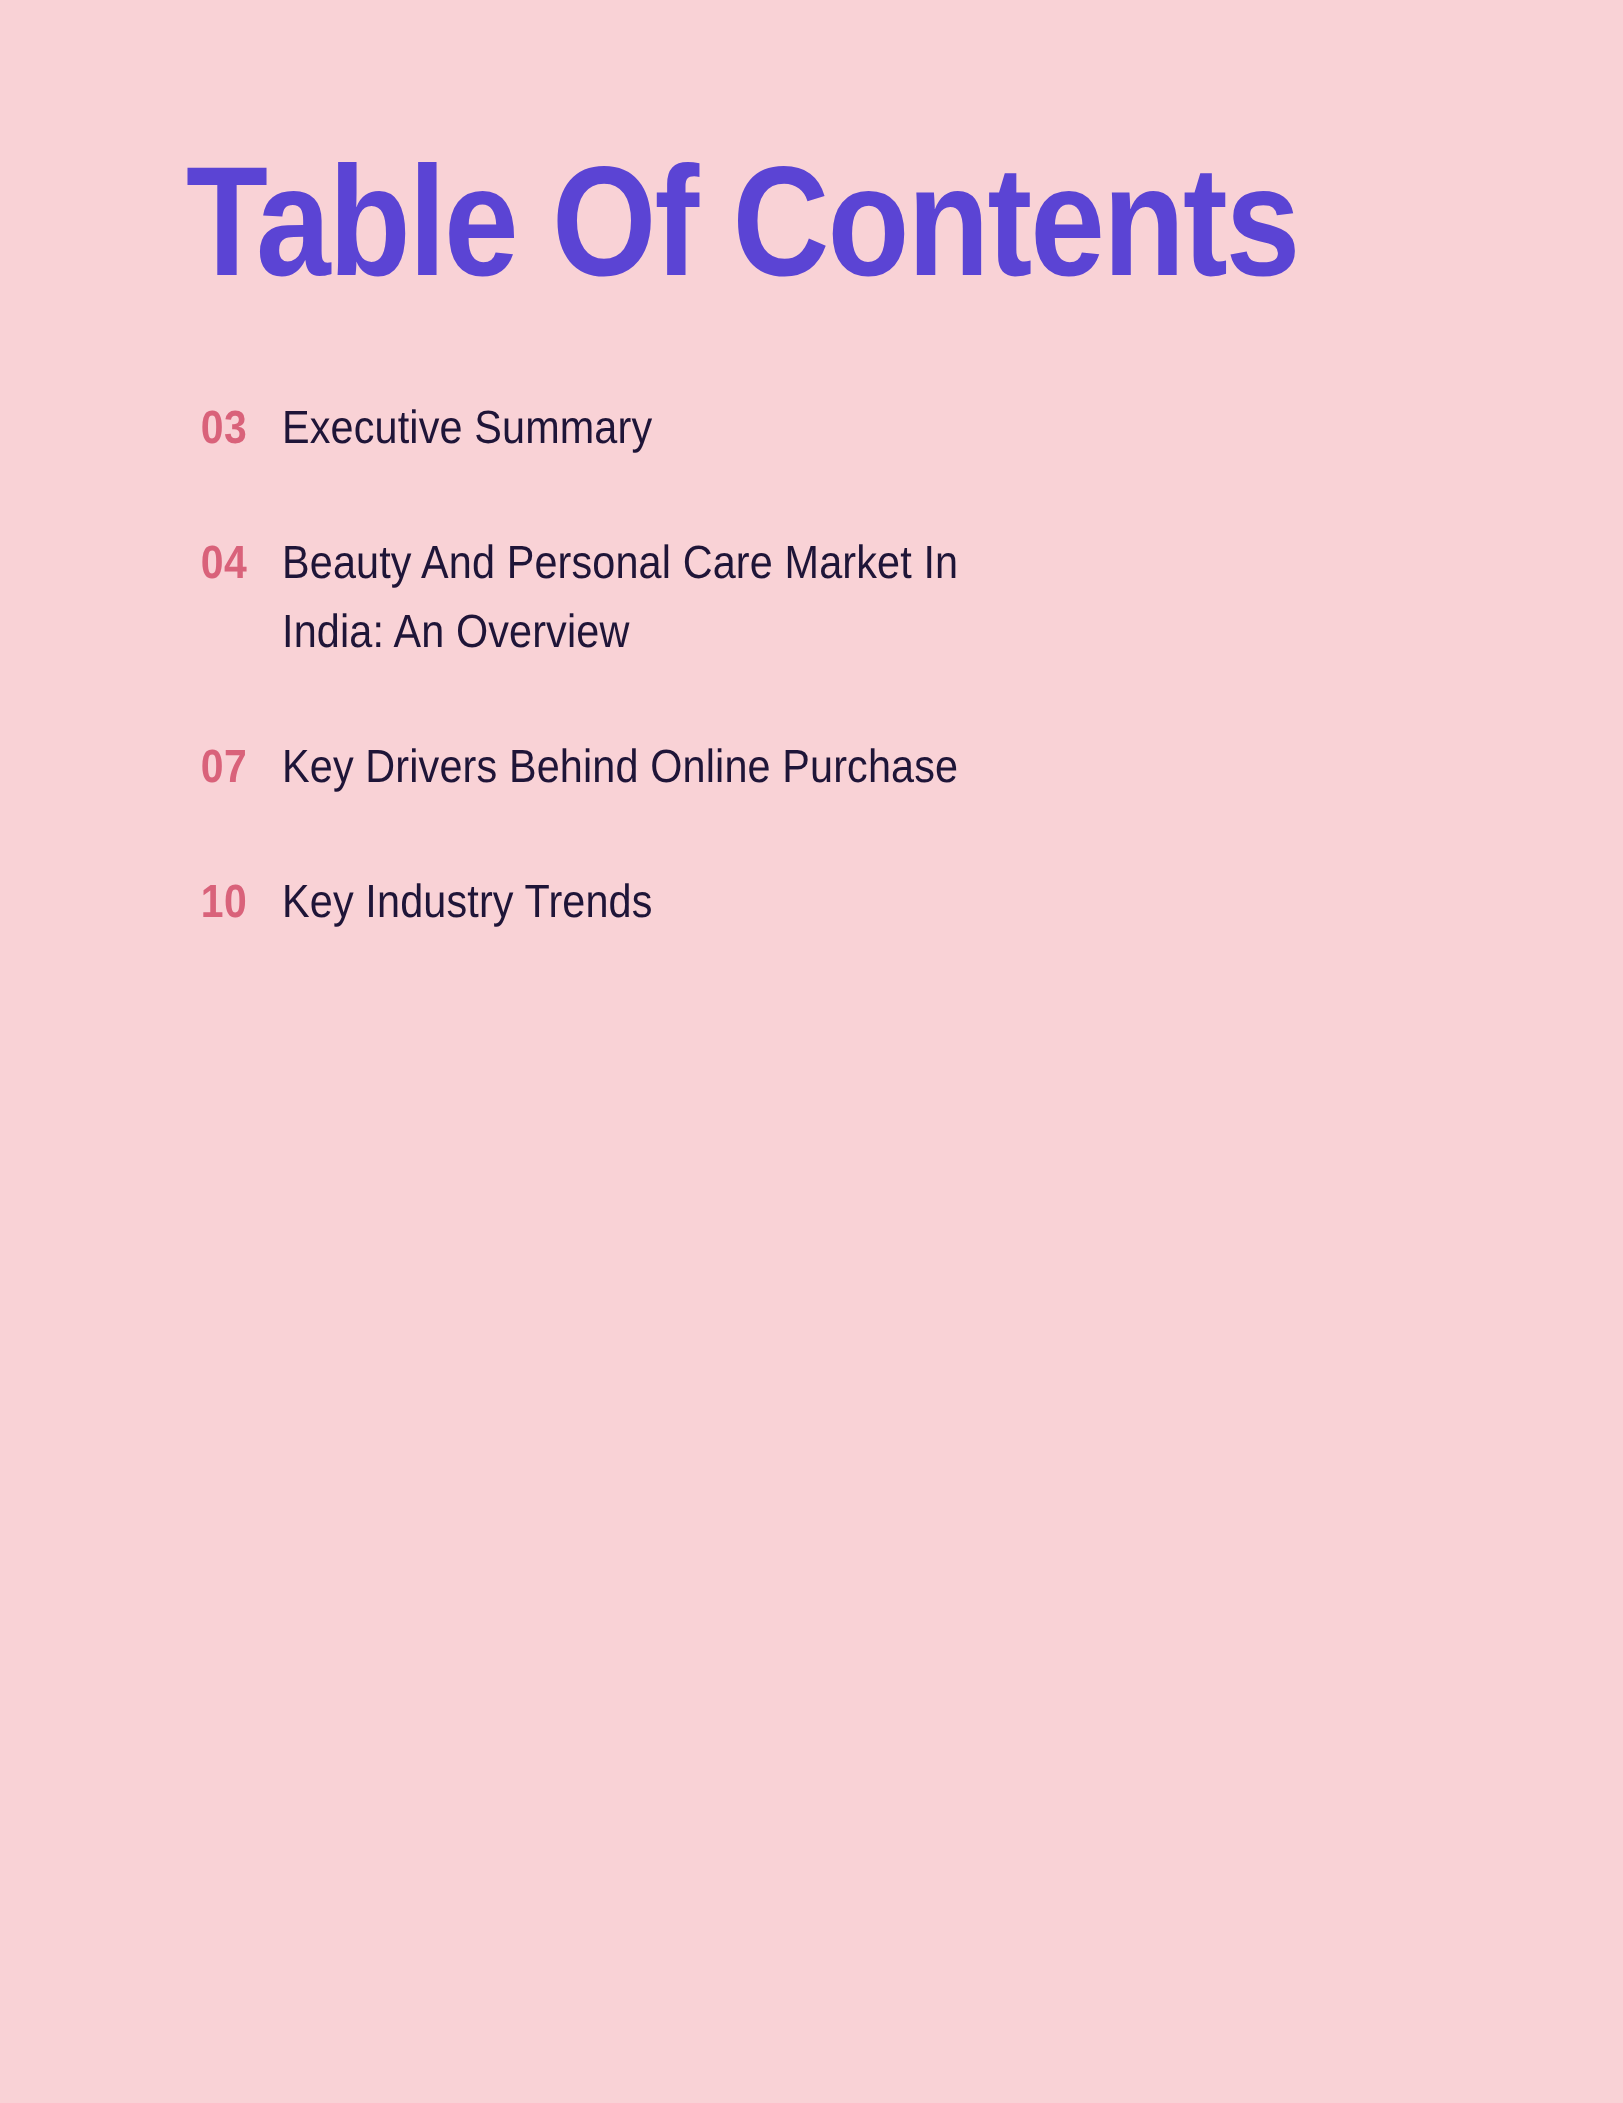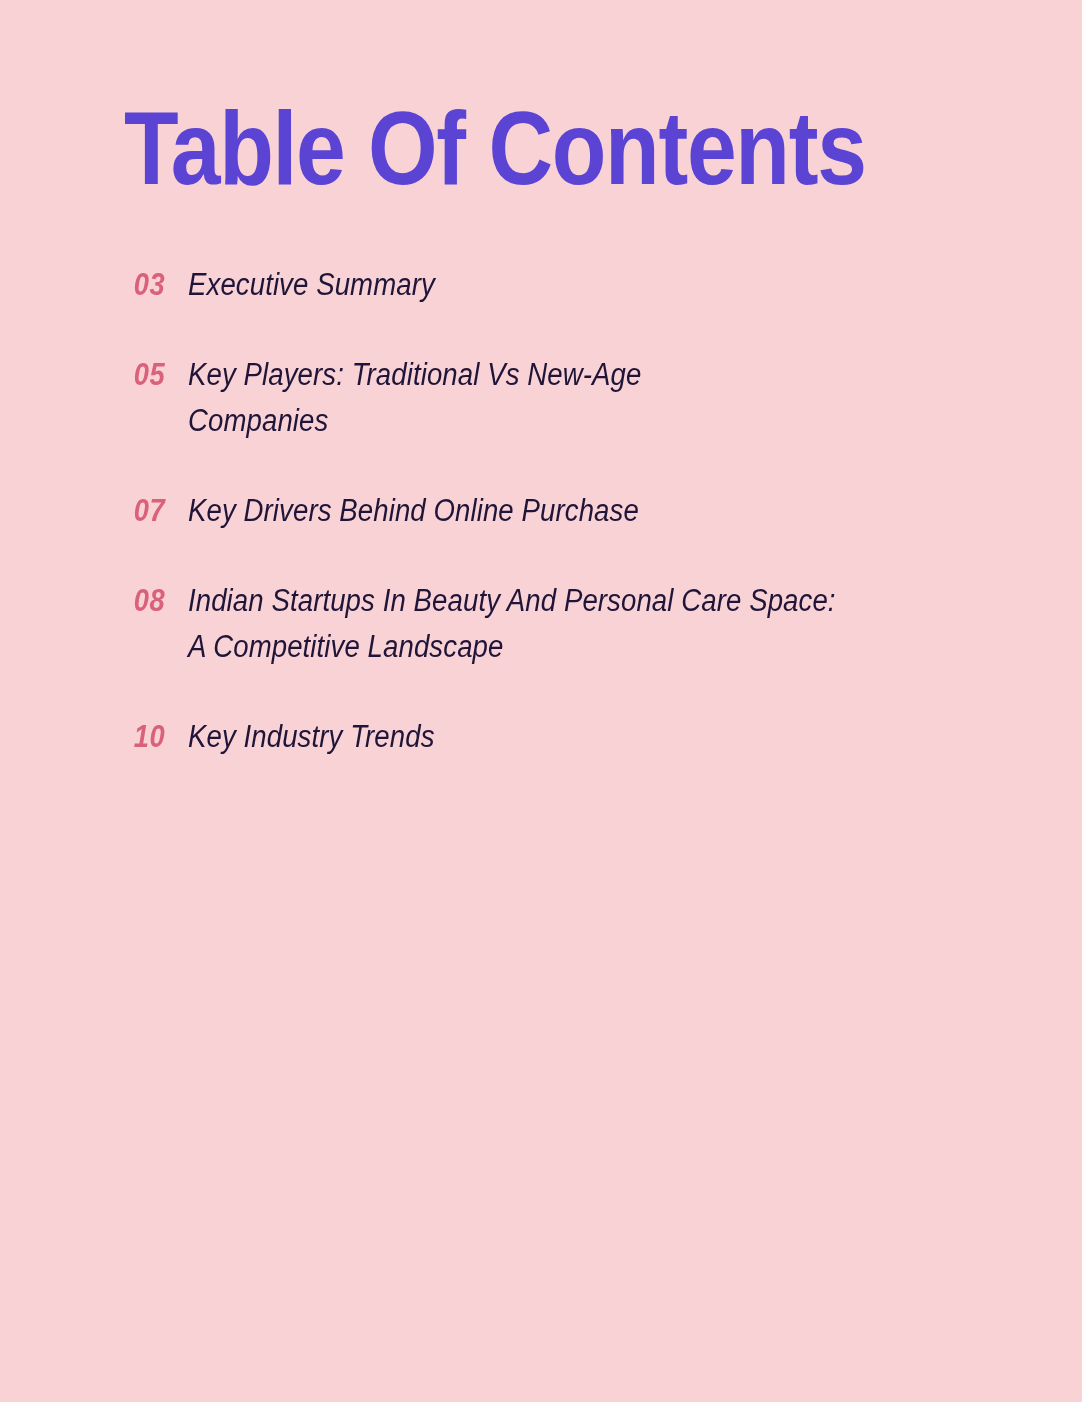--- a/index.html
+++ b/index.html
@@ -42,21 +42,20 @@
 
   
   .toc-list {
     position: absolute;
     left: 0;
     top: 262px;
     width: 1082px;
     margin: 0;
     padding: 0;
     list-style: none;
-    font-style: italic;
   }
 
   .toc-item {
     display: flex;
     align-items: flex-start;
     margin: 0 0 44px 0;
     padding: 0;
   }
   .toc-item:last-child {
     margin-bottom: 0;
@@ -105,37 +104,30 @@
   <h1 class="toc-title">Table Of Contents</h1>
 
   <ul class="toc-list">
       <li class="toc-item">
         <span class="toc-number">03</span>
         <span class="toc-label">
           <span class="line">Executive Summary</span>
         </span>
       </li>
       <li class="toc-item">
-        <span class="toc-number">05</span>
+        <span class="toc-number">04</span>
         <span class="toc-label">
-          <span class="line">Key Players: Traditional Vs New-Age</span>
-          <span class="line">Companies</span>
+          <span class="line">Beauty And Personal Care Market In</span>
+          <span class="line">India: An Overview</span>
         </span>
       </li>
       <li class="toc-item">
         <span class="toc-number">07</span>
         <span class="toc-label">
           <span class="line">Key Drivers Behind Online Purchase</span>
-        </span>
-      </li>
-      <li class="toc-item">
-        <span class="toc-number">08</span>
-        <span class="toc-label">
-          <span class="line">Indian Startups In Beauty And Personal Care Space:</span>
-          <span class="line">A Competitive Landscape</span>
         </span>
       </li>
       <li class="toc-item">
         <span class="toc-number">10</span>
         <span class="toc-label">
           <span class="line">Key Industry Trends</span>
         </span>
       </li>
     </ul>
 

